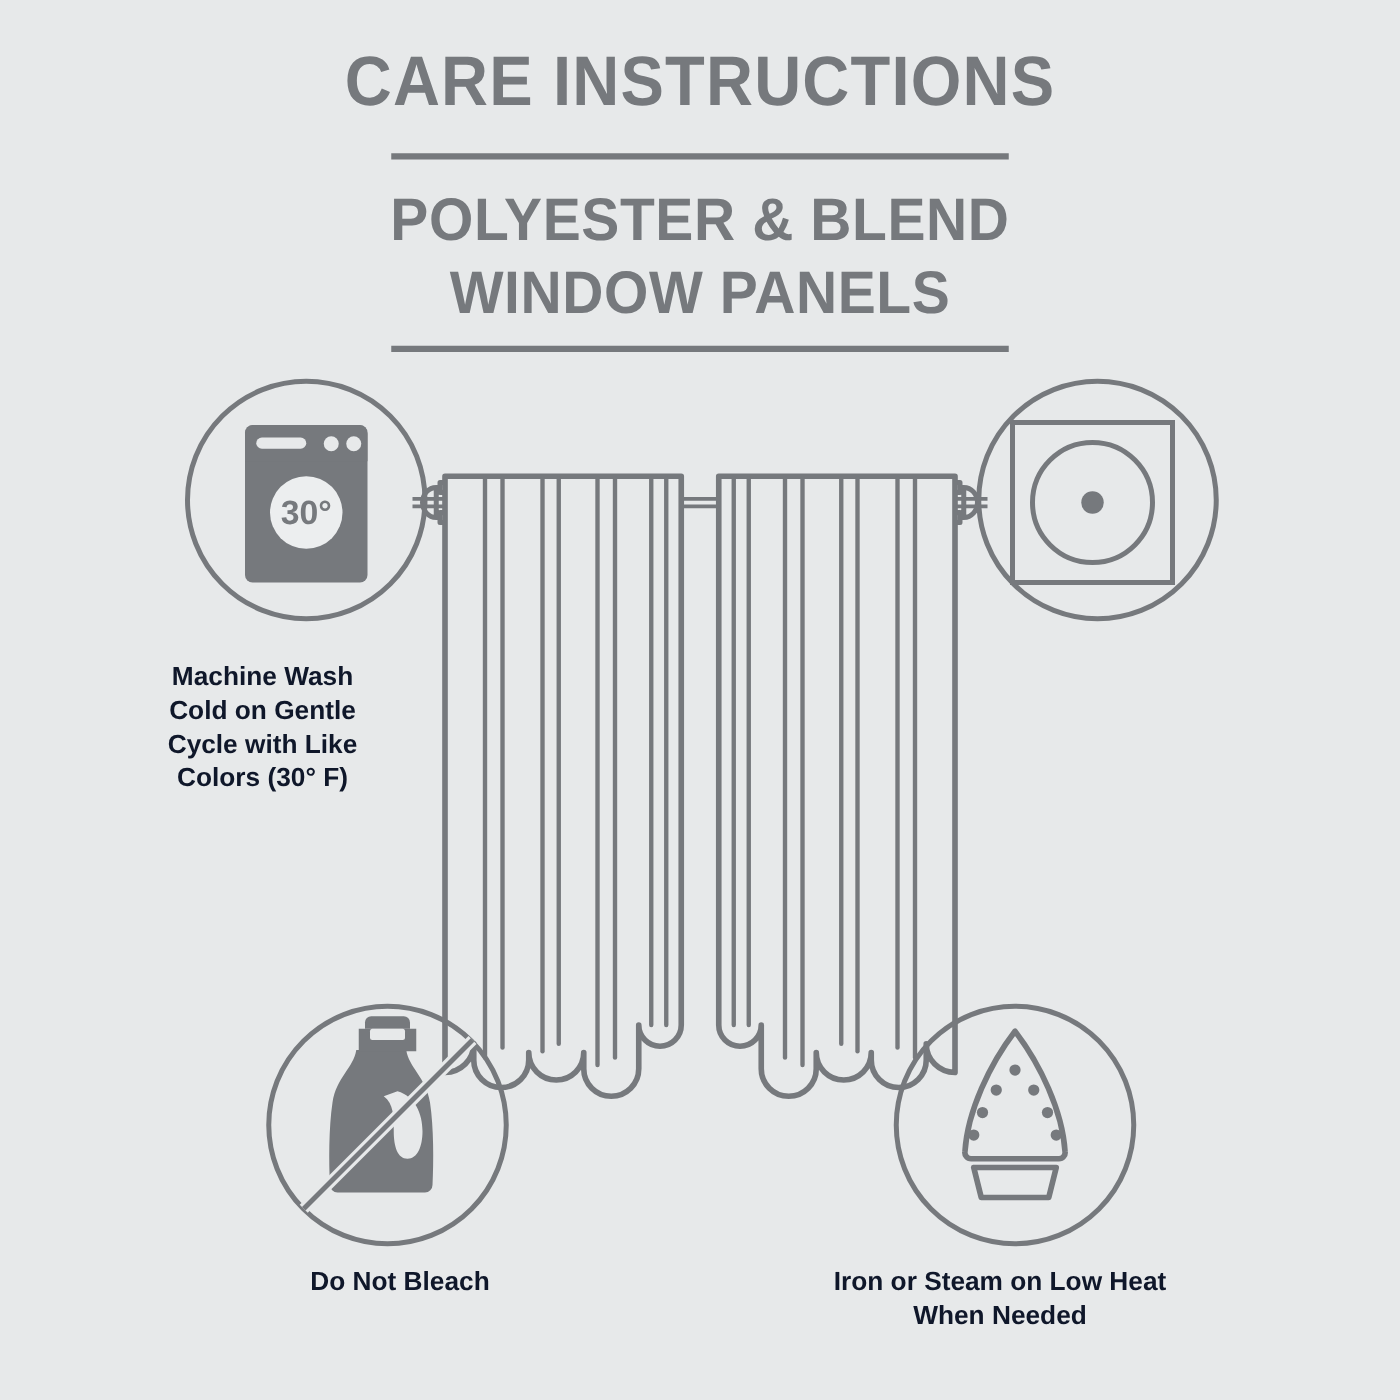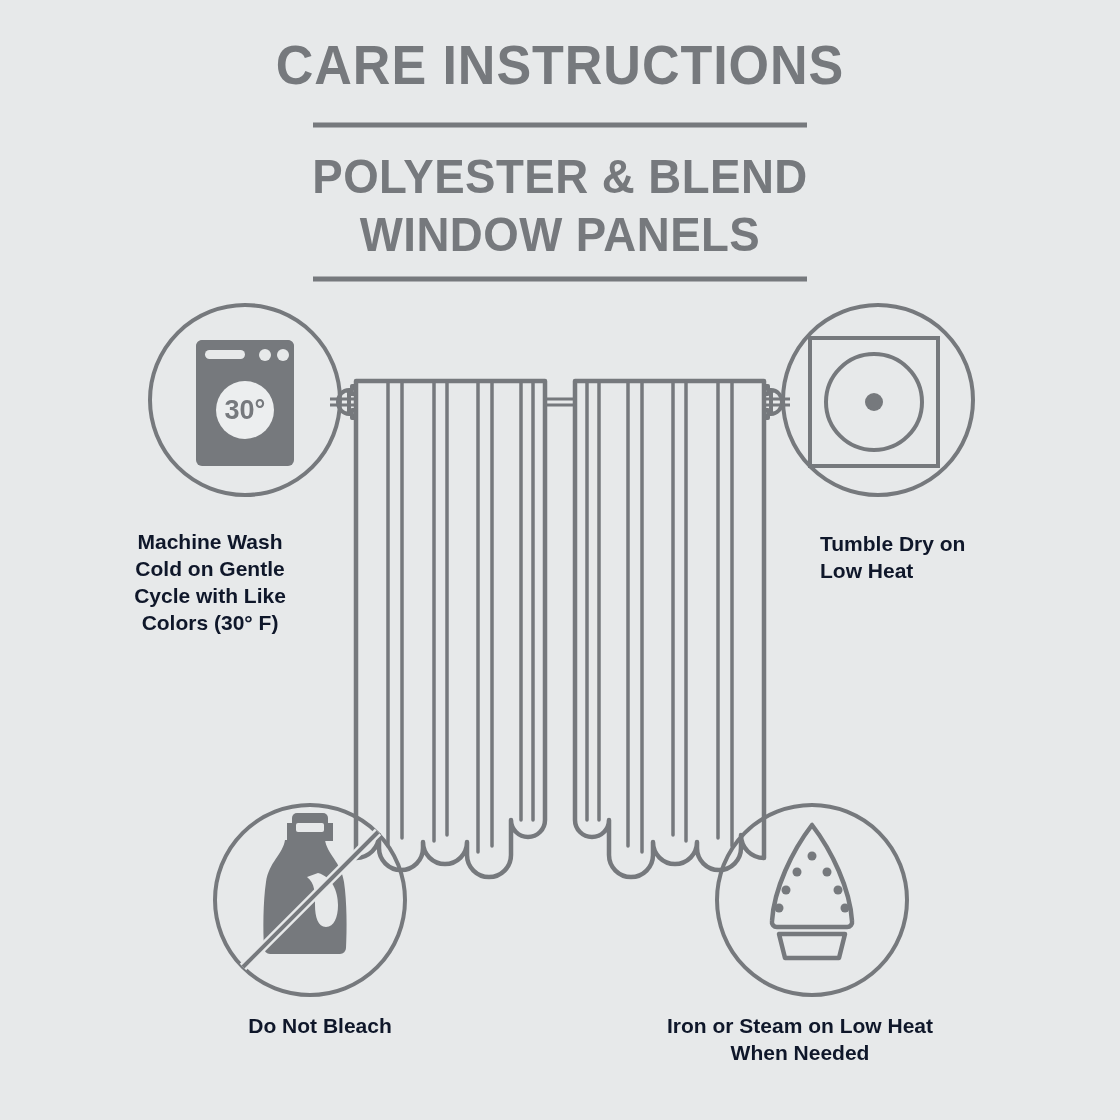--- a/index.html
+++ b/index.html
@@ -246,21 +246,19 @@
 
   <div class="txt" id="title">CARE INSTRUCTIONS</div>
 
   <div class="txt" id="subtitle"><span>POLYESTER &amp; BLEND</span><br><span>WINDOW PANELS</span></div>
 
   <div class="txt caption" id="cap-wash">Machine Wash
 Cold on Gentle
 Cycle with Like
 Colors (30° F)</div>
 
-  <div class="txt caption" id="cap-dry">Tumble Dry on
-Low Heat</div>
 
   <div class="txt caption" id="cap-iron">Iron or Steam on Low Heat
 When Needed</div>
 
   <div class="txt caption" id="cap-bleach">Do Not Bleach</div>
 
 </div>
 
 </body></html>

